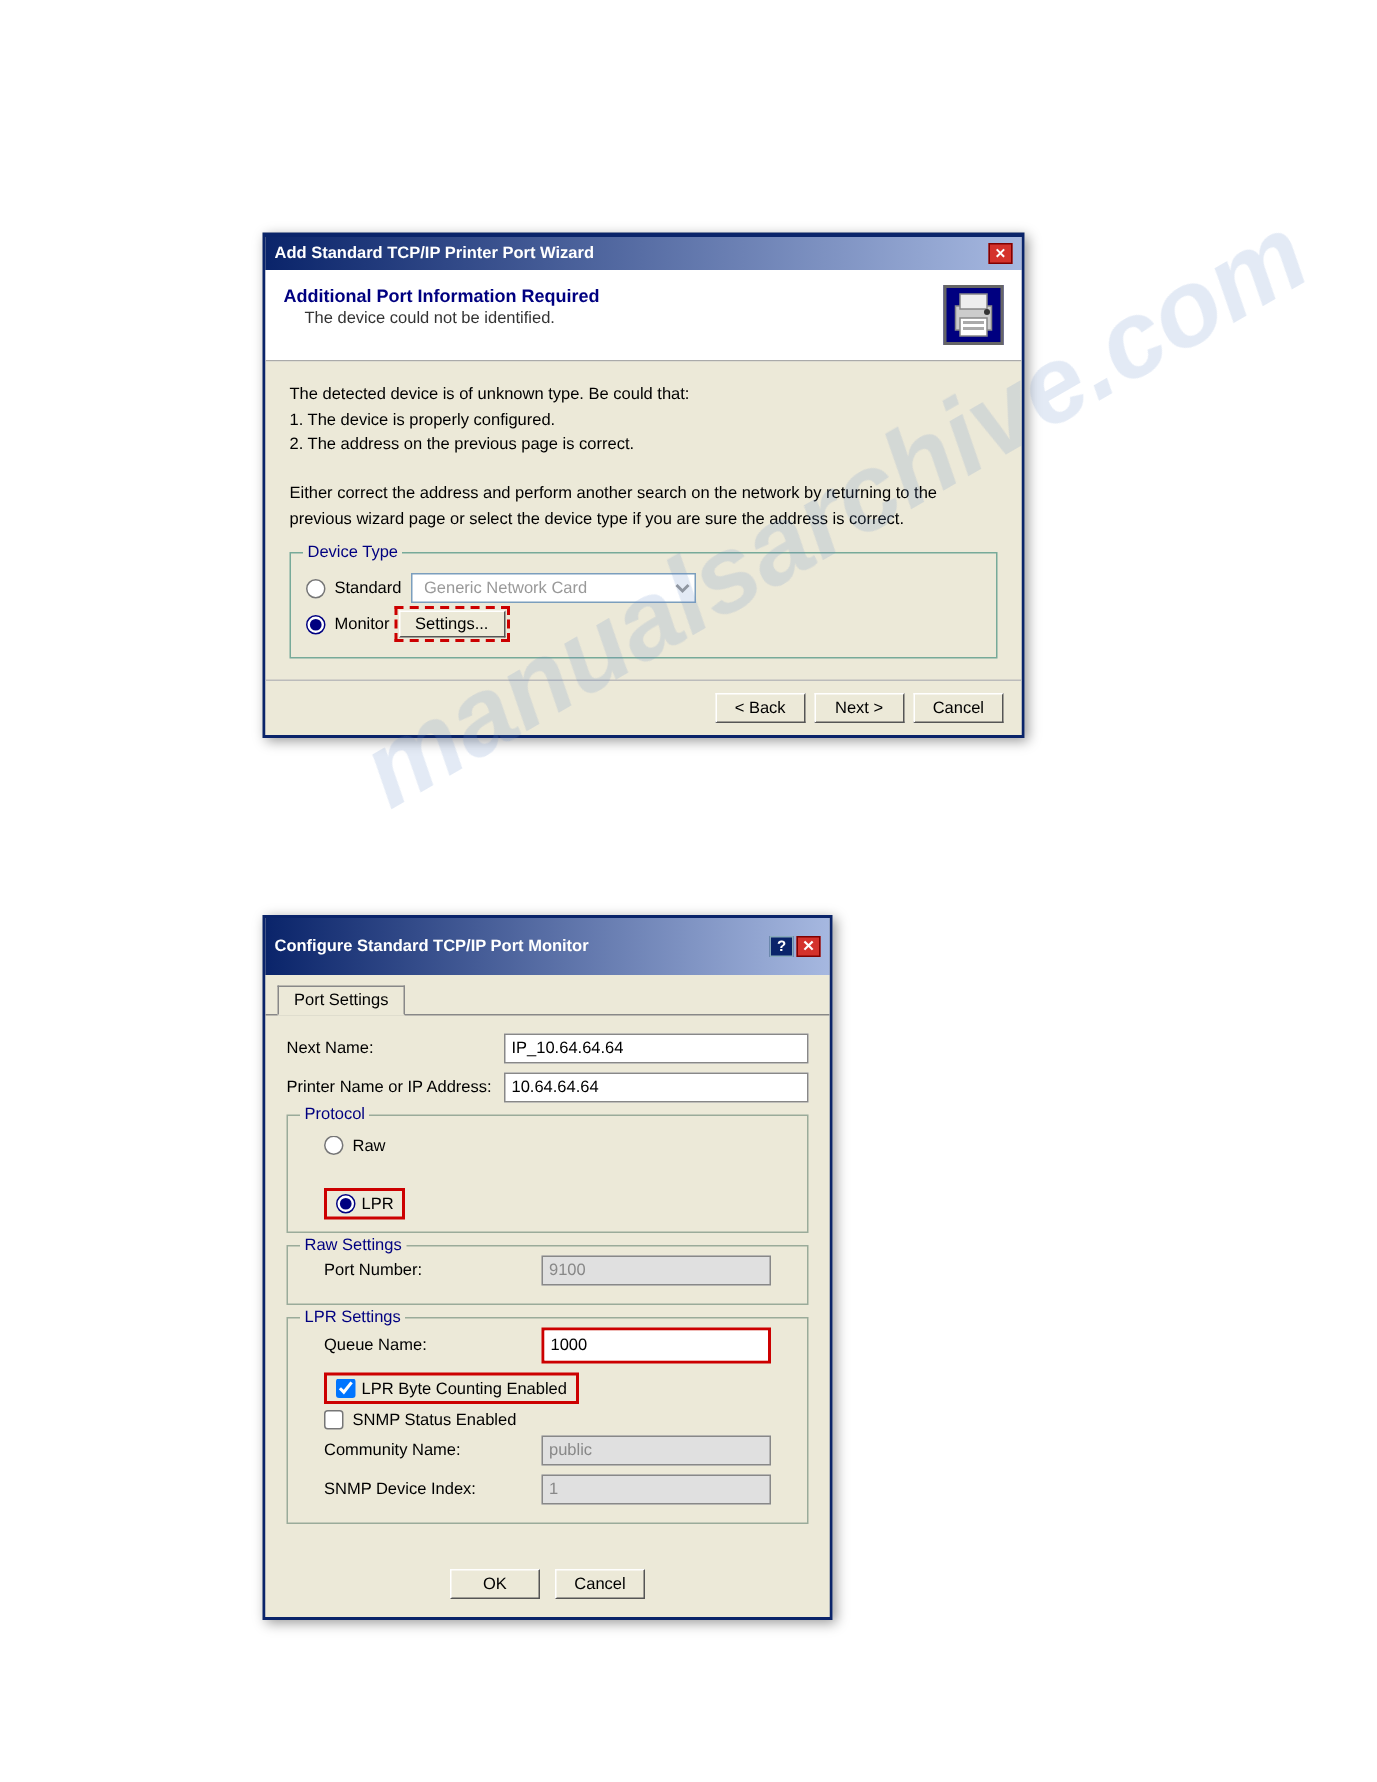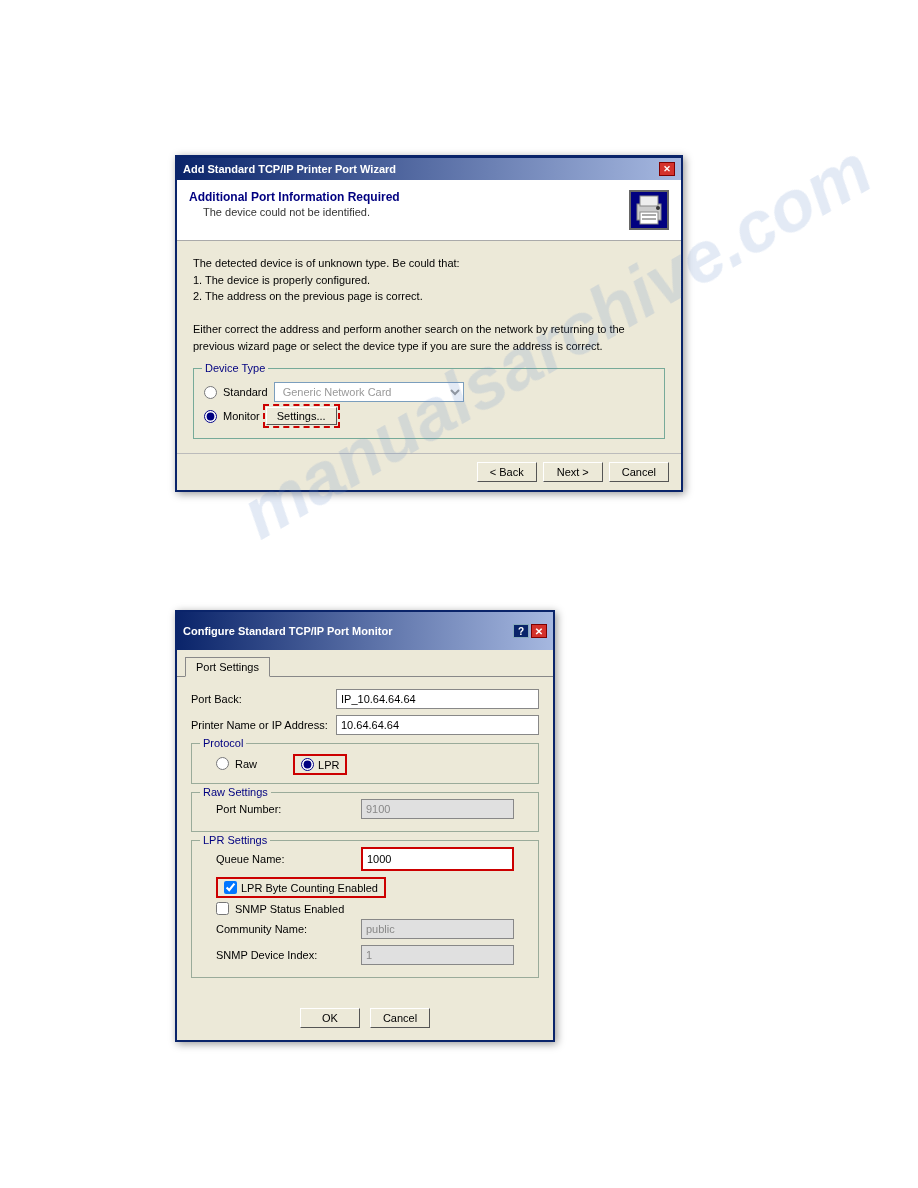--- a/index.html
+++ b/index.html
@@ -316,23 +316,24 @@
       top: -7px;
       left: 8px;
       background: #ece9d8;
       padding: 0 3px;
       font-size: 11px;
       color: #000080;
     }
 
     .protocol-row {
       display: flex;
-      align-items: flex-end;
-      gap: 36px;
+      align-items: flex-start;
+      gap: 17px;
       margin: 2px 0;
+      flex-direction: column;
     }
 
     .lpr-radio-highlight {
       display: flex;
       align-items: center;
       gap: 4px;
       border: 2px solid #cc0000;
       padding: 2px 6px;
     }
 
@@ -461,21 +462,21 @@
     </div>
   </div>
 
   <div class="tab-bar">
     <div class="tab active">Port Settings</div>
   </div>
 
   <div class="dialog2-content">
 
     <div class="form-row">
-      <span class="form-label">Port Back:</span>
+      <span class="form-label">Next Name:</span>
       <input type="text" class="form-input" value="IP_10.64.64.64" style="">
     </div>
 
     <div class="form-row">
       <span class="form-label">Printer Name or IP Address:</span>
       <input type="text" class="form-input" value="10.64.64.64" style="">
     </div>
 
     <div class="section-group">
       <span class="section-group-label">Protocol</span>

